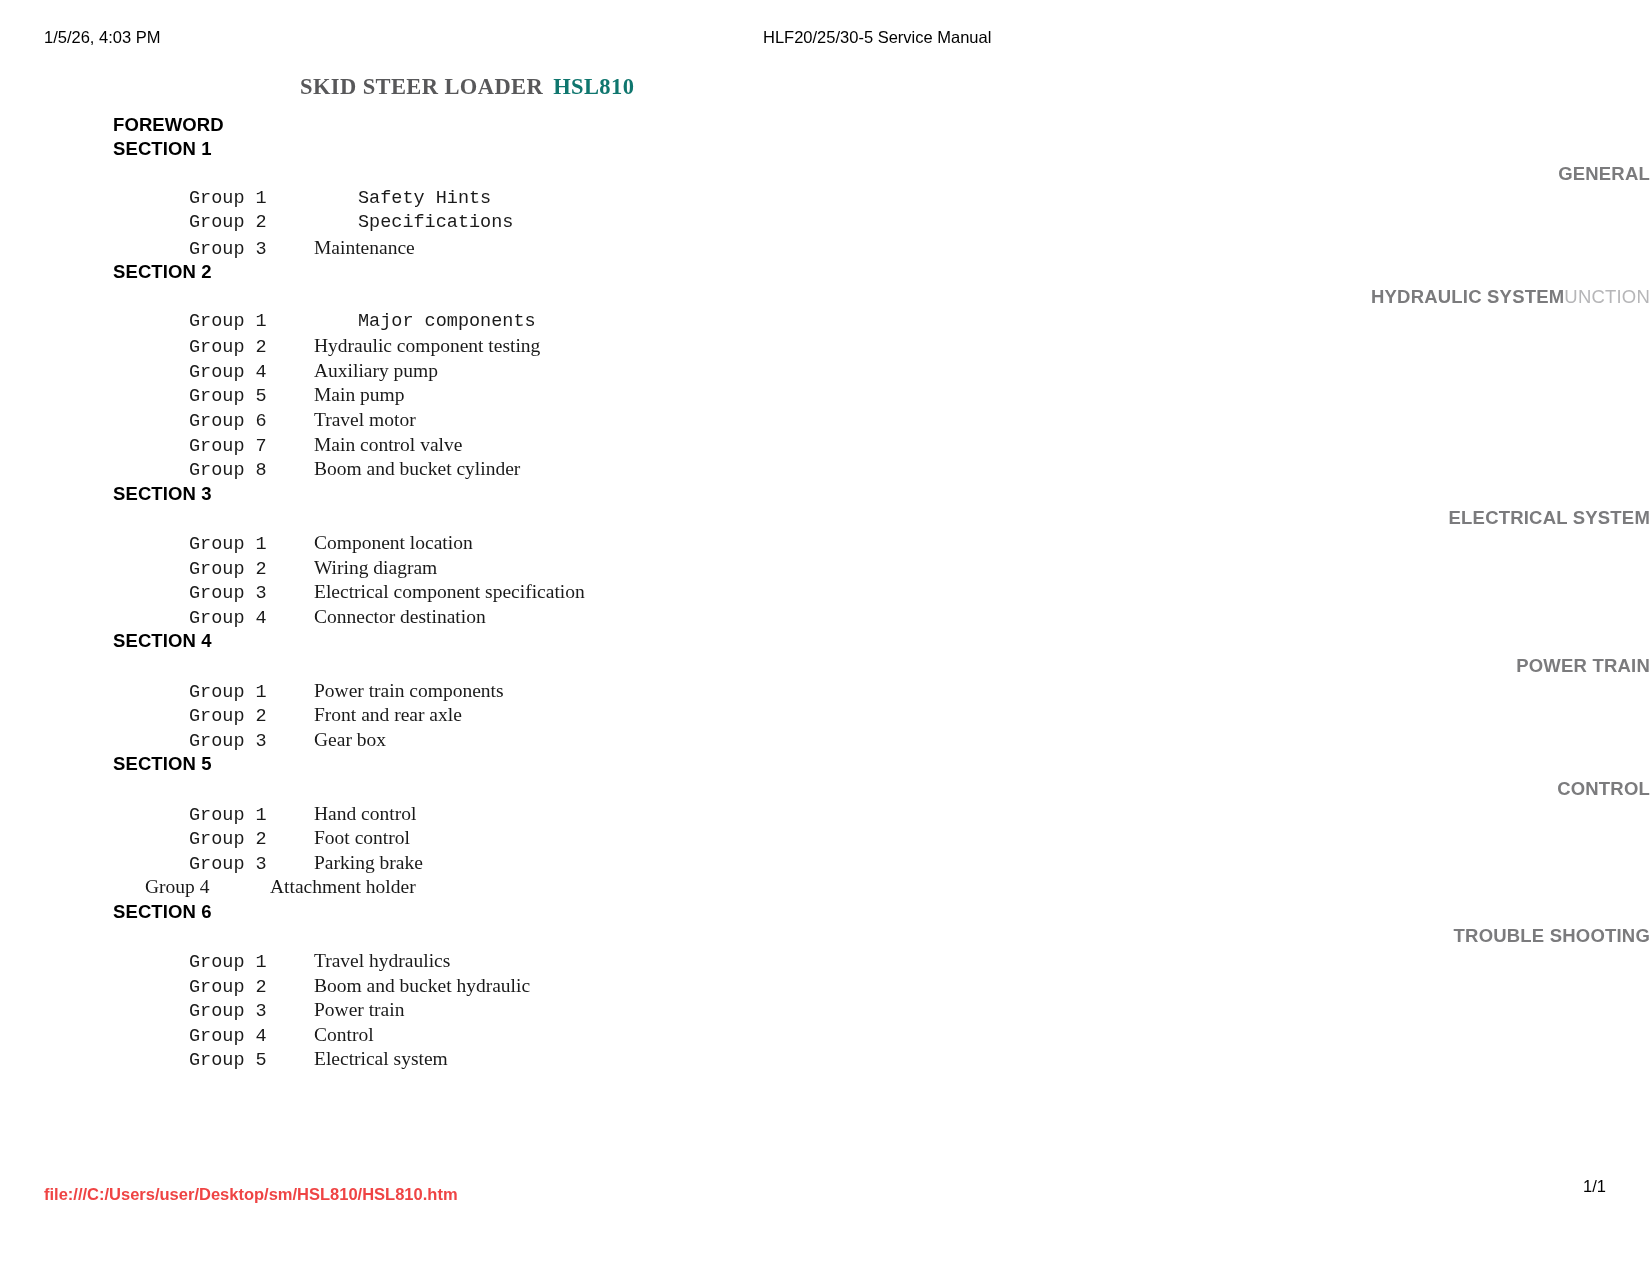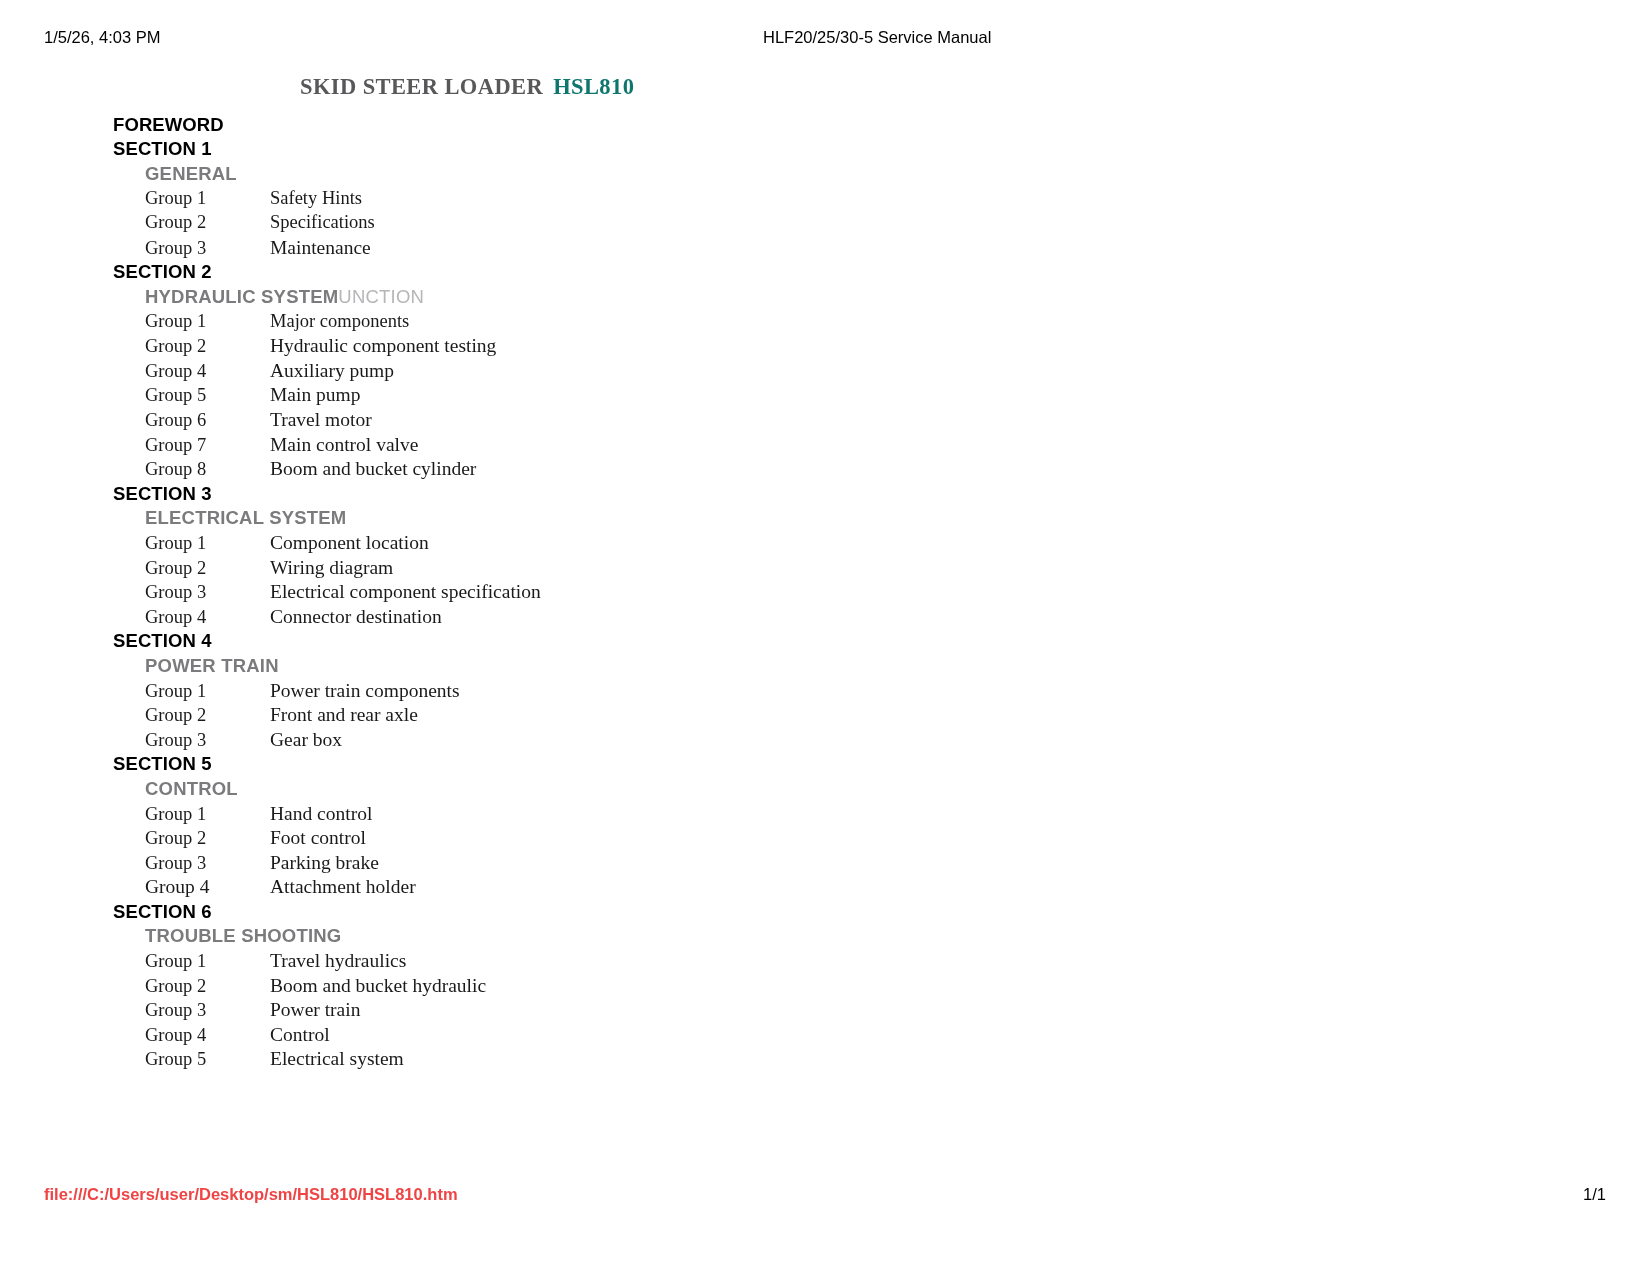--- a/index.html
+++ b/index.html
@@ -60,21 +60,21 @@
     left: 44px;
     top: 8px;
     font-size: 16.5px;
     color: #ef4444;
     white-space: nowrap;
     font-weight: bold;
   }
   .print-footer .ftr-right {
     position: absolute;
     right: 44px;
-    top: 8px;
+    top: 0;
     font-size: 16.5px;
     color: #000000;
     white-space: nowrap;
   }
 
   
   .doc {
     position: absolute;
     top: 74px;
     left: 0;
@@ -120,20 +120,21 @@
   }
 
   
   .lvl-subsection {
     padding-left: 145px;
     font-family: "Liberation Sans", sans-serif;
     font-weight: bold;
     font-size: 18.5px;
     color: #7b7b7d;
     letter-spacing: 0.2px;
+    text-align: right;
   }
   
   .ghost {
     font-weight: normal;
     color: #b6b6b8;
     letter-spacing: 0.2px;
   }
 
   
   .lvl-group {
@@ -147,21 +148,21 @@
     vertical-align: baseline;
   }
   .grp-title {
     display: inline-block;
     font-size: 18.5px;
     color: #1a1a1a;
     vertical-align: baseline;
   }
 
   
-  .f-sans  { font-family: Liberation Serif, serif; }
+  .f-sans  { font-family: Liberation Mono, monospace; margin-left: 44px; }
   .f-serif { font-family: "Liberation Serif", serif; font-size: 19.5px; }
 </style>
 </head>
 <body>
 
 <div class="page">
 
   <div class="print-header">
     <span class="hdr-left">1/5/26, 4:03 PM</span>
     <span class="hdr-right">HLF20/25/30-5 Service Manual</span>

